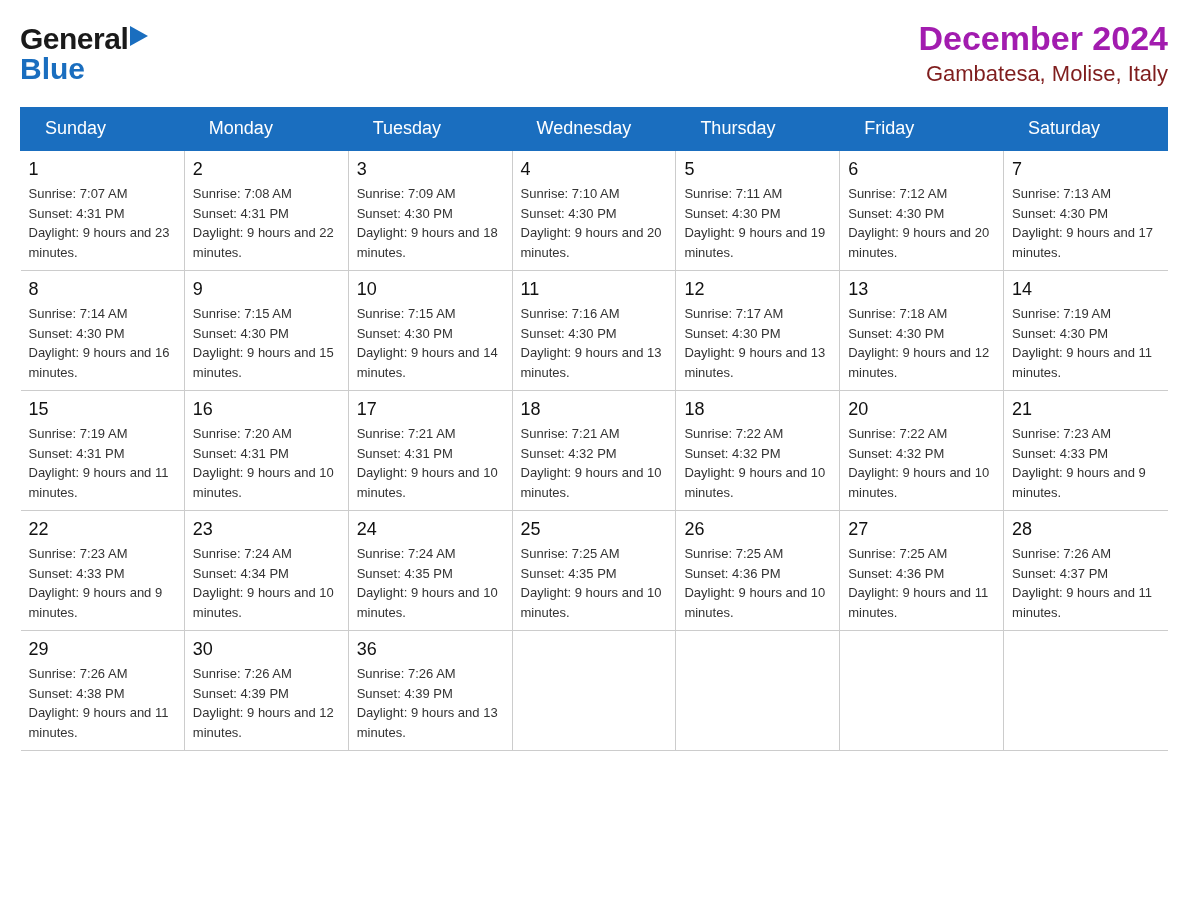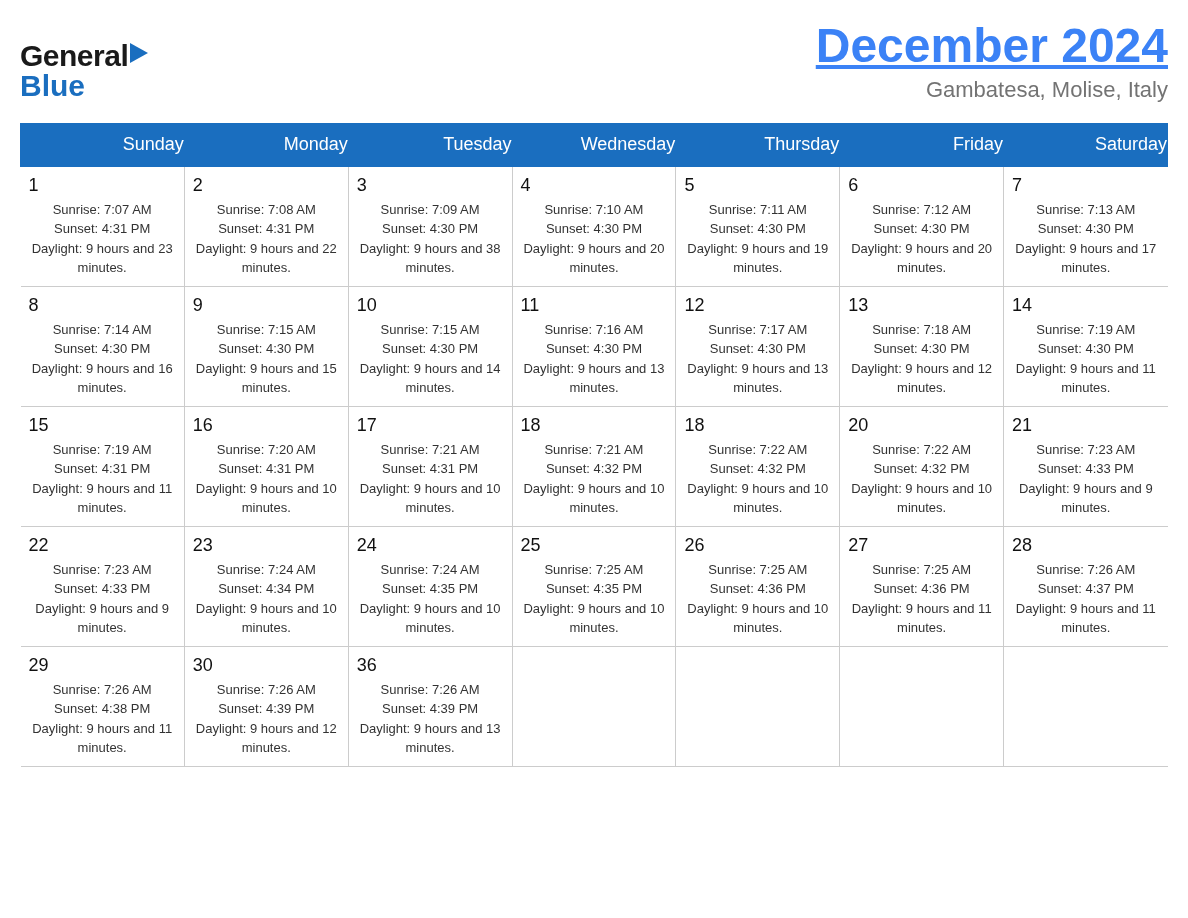--- a/index.html
+++ b/index.html
@@ -6,59 +6,58 @@
     body {
       font-family: Arial, sans-serif;
       background: #fff;
       padding: 20px;
       width: 1188px;
       min-height: 918px;
     }
     .header {
       display: flex;
       justify-content: space-between;
-      align-items: flex-end;
+      align-items: center;
       margin-bottom: 20px;
     }
     .logo {
       display: flex;
       flex-direction: column;
       align-items: flex-start;
     }
     .logo-row {
       display: flex;
       align-items: center;
     }
     .title-area {
       text-align: right;
     }
     .month-title {
-      font-size: 48px;
+      font-size: 34px;
       font-weight: bold;
-      color: #3b82f6;
+      color: #a21caf;
       line-height: 1.1;
-      text-decoration: underline;
     }
     .location {
       font-size: 22px;
-      color: #737373;
+      color: #7f1d1d;
       margin-top: 4px;
     }
     .calendar {
       width: 100%;
       border-collapse: collapse;
       table-layout: fixed;
     }
     .calendar thead tr th {
       background-color: #1a6ebf;
       color: #fff;
-      padding: 10px 0;
+      padding: 10px 24px;
       font-size: 18px;
       font-weight: normal;
-      text-align: right;
+      text-align: left;
       border: 1px solid #1a6ebf;
     }
     .calendar tbody tr td {
       border: 1px solid #ccc;
       vertical-align: top;
       padding: 8px;
       font-size: 13px;
       color: #222;
       min-height: 110px;
       height: 120px;
@@ -67,21 +66,20 @@
       font-size: 18px;
       font-weight: normal;
       display: block;
       margin-bottom: 4px;
       color: #111;
     }
     .calendar tbody tr td .day-info {
       font-size: 13px;
       line-height: 1.5;
       color: #333;
-      text-align: center;
     }
     .calendar tbody tr:first-child td {
       border-top: 2px solid #1a6ebf;
     }
     .calendar tbody tr td:first-child {
       border-left: none;
     }
     .calendar tbody tr td:last-child {
       border-right: none;
     }
@@ -136,21 +134,21 @@
           <span>Sunrise: 7:08 AM</span><br>
           <span>Sunset: 4:31 PM</span><br>
           <span>Daylight: 9 hours and 22 minutes.</span>
         </div>
       </td>
         <td>
         <span class="day-num">3</span>
         <div class="day-info">
           <span>Sunrise: 7:09 AM</span><br>
           <span>Sunset: 4:30 PM</span><br>
-          <span>Daylight: 9 hours and 38 minutes.</span>
+          <span>Daylight: 9 hours and 18 minutes.</span>
         </div>
       </td>
         <td>
         <span class="day-num">4</span>
         <div class="day-info">
           <span>Sunrise: 7:10 AM</span><br>
           <span>Sunset: 4:30 PM</span><br>
           <span>Daylight: 9 hours and 20 minutes.</span>
         </div>
       </td>

